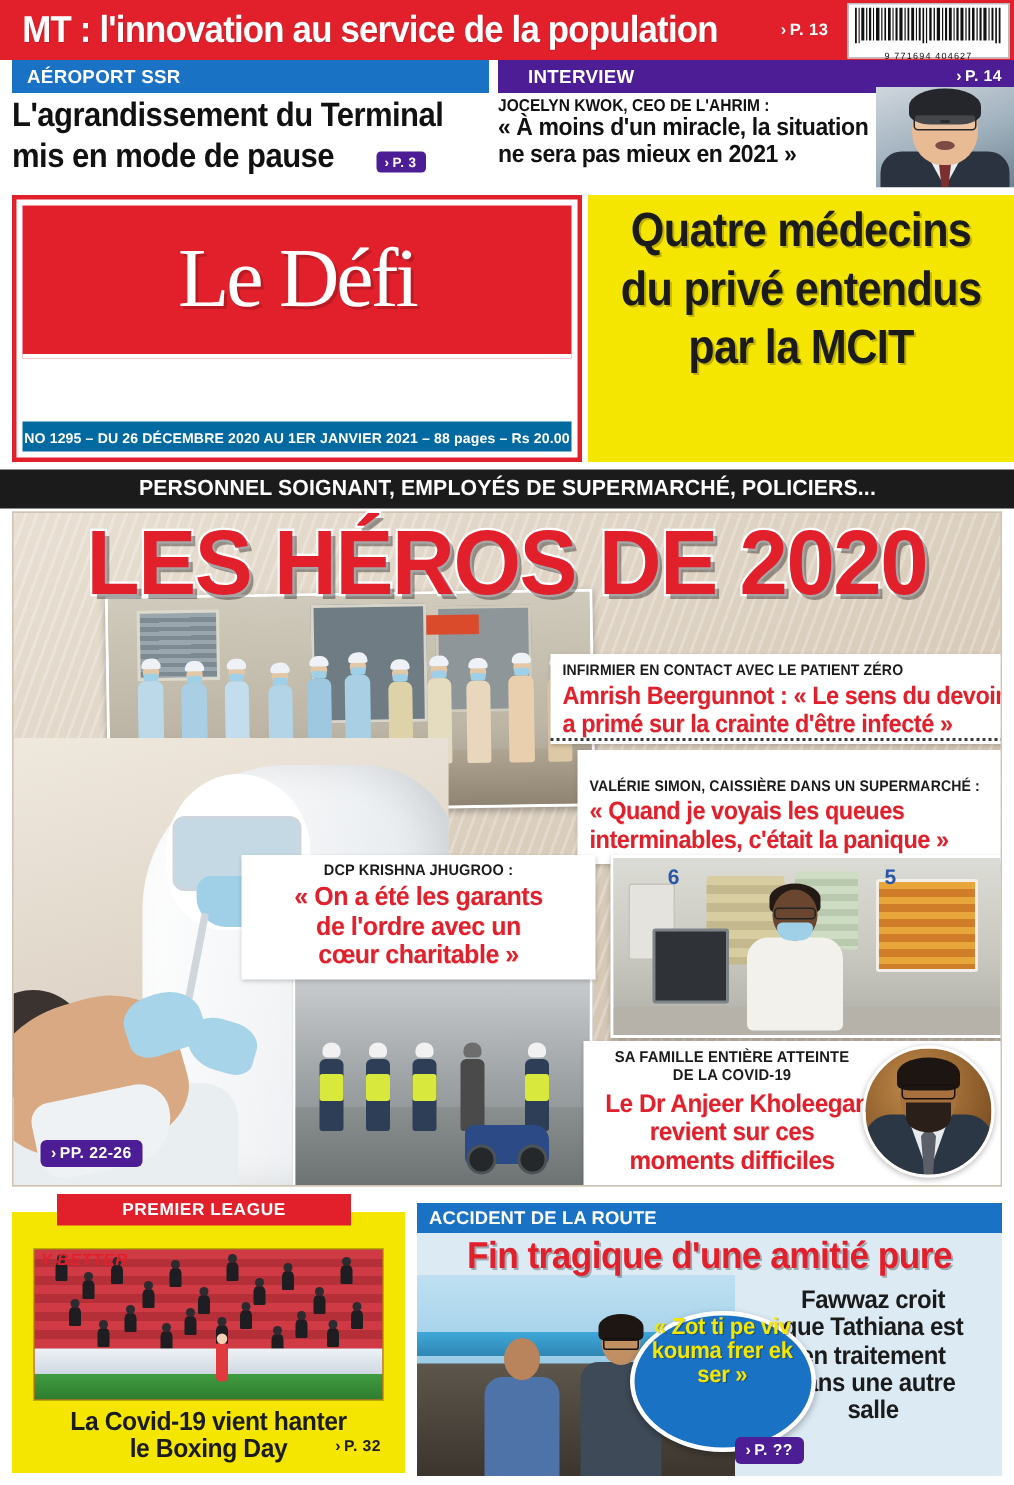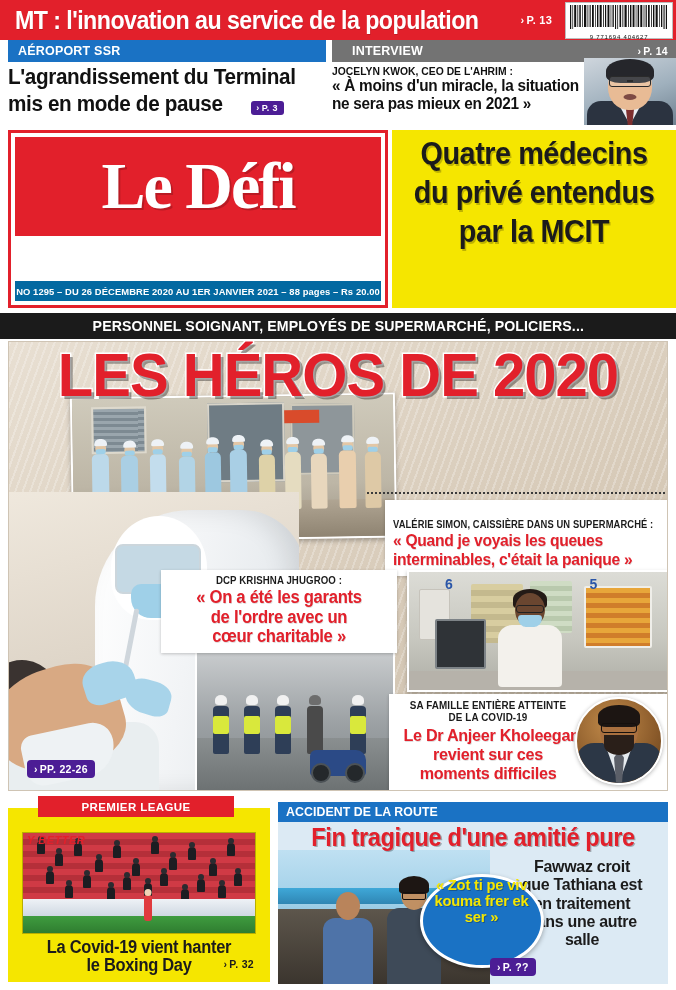--- a/index.html
+++ b/index.html
@@ -80,21 +80,21 @@
 
   .kicker {
     background: #1a72c4;
     color: #fff;
     font-weight: 700;
     font-size: 12.5px;
     letter-spacing: .2px;
     padding: 4px 0 4px 10px;
     line-height: 1.15;
   }
-  .kicker.dark { background: #737373; position: relative; padding-left: 20px; }
+  .kicker.dark { background: #4c1d95; position: relative; padding-left: 20px; }
   .kicker .pagetag {
     position: absolute; right: 8px; top: 50%;
     transform: translateY(-50%);
     background: transparent;
     font-size: 10.5px;
     padding: 0;
   }
 
   .headline-blk {
     font-family: "Liberation Sans Narrow", "Liberation Sans", sans-serif;
@@ -205,22 +205,22 @@
     position: absolute; left: 0; top: 0; width: 100%; height: 102px;
     background: #e2202b;
     border-bottom: 3px solid #fff;
   }
   .mh-logo {
     position: absolute; left: 0; top: 50%; transform: translateY(-52%);
     width: 100%;
     text-align: center;
     color: #fff;
     font-family: "Liberation Serif", serif;
-    font-weight: 700;
-    font-size: 66px;
+    font-weight: 400;
+    font-size: 56px;
     line-height: 1;
     letter-spacing: -2px;
     text-shadow: 2px 2px 0 rgba(0,0,0,.18);
   }
   .mh-pink {
     position: absolute; left: 0; top: 102px; width: 100%; height: 48px;
     background: #f6afc6;
     border-top: 2px solid #fff;
   }
   .mh-plus {
@@ -792,20 +792,25 @@
           <div class="helm"></div>
           <div class="vest"></div>
         </div>
       <div class="pol-bike"></div>
     </div>
 
     <div class="pp-badge">
       <span class="pagetag">PP. 22-26</span>
     </div>
 
+    <div class="hero-panel panel-amrish">
+      <div class="eyebrow">INFIRMIER EN CONTACT AVEC LE PATIENT ZÉRO</div>
+      <div class="quote-red">Amrish Beergunnot : « Le sens du devoir</div>
+      <div class="quote-red">a primé sur la crainte d'être infecté »</div>
+    </div>
     <div class="panel-dotted"></div>
 
     <div class="hero-panel panel-valerie">
       <div class="eyebrow">VALÉRIE SIMON, CAISSIÈRE DANS UN SUPERMARCHÉ :</div>
       <div class="quote-red">« Quand je voyais les queues</div>
       <div class="quote-red">interminables, c'était la panique »</div>
     </div>
 
     <div class="photo-cashier">
       <div class="cash-bg"></div>

